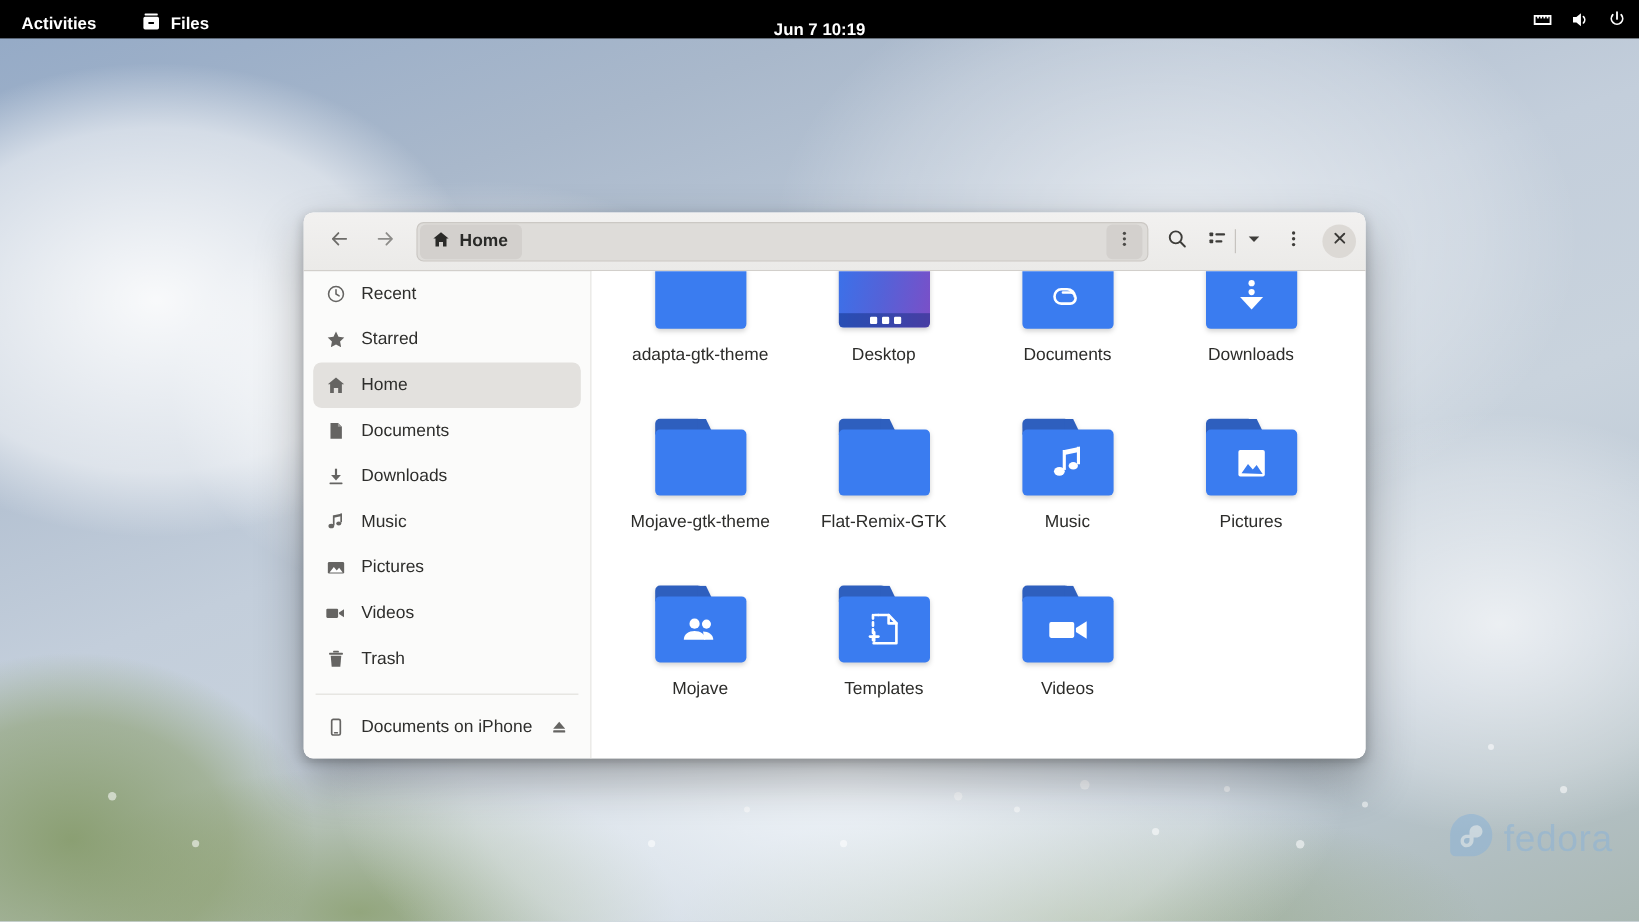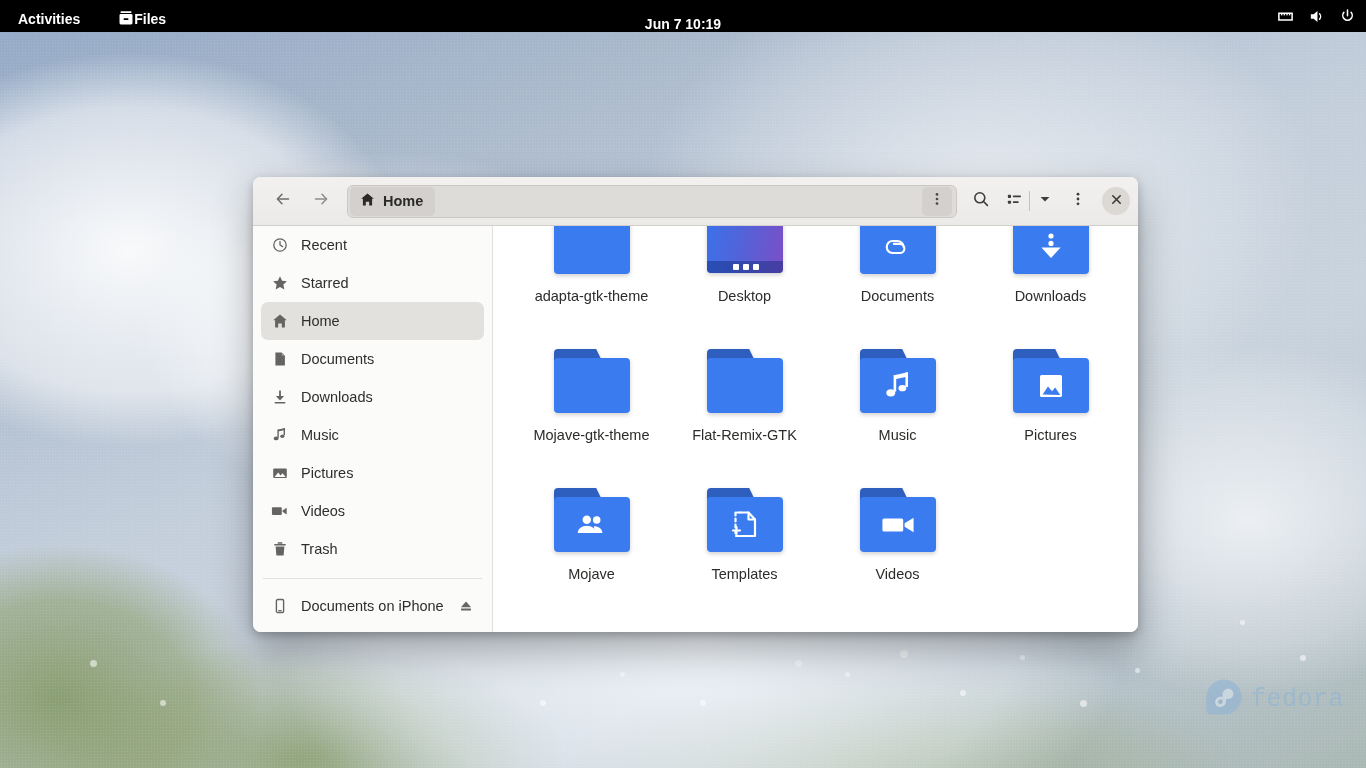--- a/index.html
+++ b/index.html
@@ -53,21 +53,21 @@
   #activities {
     font-weight: bold;
     padding: 0 10px;
     margin-left: 8px;
     height: 26px;
     display: flex; align-items: center;
     border-radius: 5px;
     cursor: pointer;
   }
   #app-menu {
-    display: flex; align-items: center; gap: 0;
+    display: flex; align-items: center; gap: 8px;
     margin-left: 20px;
     padding: 0 8px;
     height: 26px;
     border-radius: 5px;
     font-weight: bold;
     cursor: pointer;
   }
   #clock {
     position: absolute; left: 0; right: 0;
     text-align: center;
@@ -194,21 +194,21 @@
 
   
   #content {
     flex: 1 1 auto;
     background: #ffffff;
     position: relative;
     overflow: hidden;
   }
   #grid {
     position: absolute;
-    left: 8px; right: 0;
+    left: 0; right: 0;
     top: -42px;                 
     padding: 10px 14px 18px 14px;
     display: grid;
     grid-template-columns: repeat(4, 153px);
     justify-content: start;
     column-gap: 0;
     row-gap: 0;
   }
   .file-cell {
     width: 153px;
@@ -270,24 +270,24 @@
 
   
   #fedora {
     position: absolute; right: 22px; bottom: 48px;
     display: flex; align-items: center; gap: 8px;
     opacity: 0.55;
     z-index: 10;
     pointer-events: none;
   }
   #fedora .wm-text {
-    font-size: 25px;
+    font-size: 31px;
     color: #8cb3d6;
     letter-spacing: 0.5px;
-    font-family: Liberation Mono, monospace;
+    font-family: Liberation Sans, sans-serif;
   }
 </style>
 </head>
 <body>
 
 <div id="desktop">
 
   <div class="speck" style="left:795px;top:660px;width:7px;height:7px;"></div>
   <div class="speck" style="left:845px;top:672px;width:5px;height:5px;"></div>
   <div class="speck" style="left:900px;top:650px;width:8px;height:8px;"></div>

